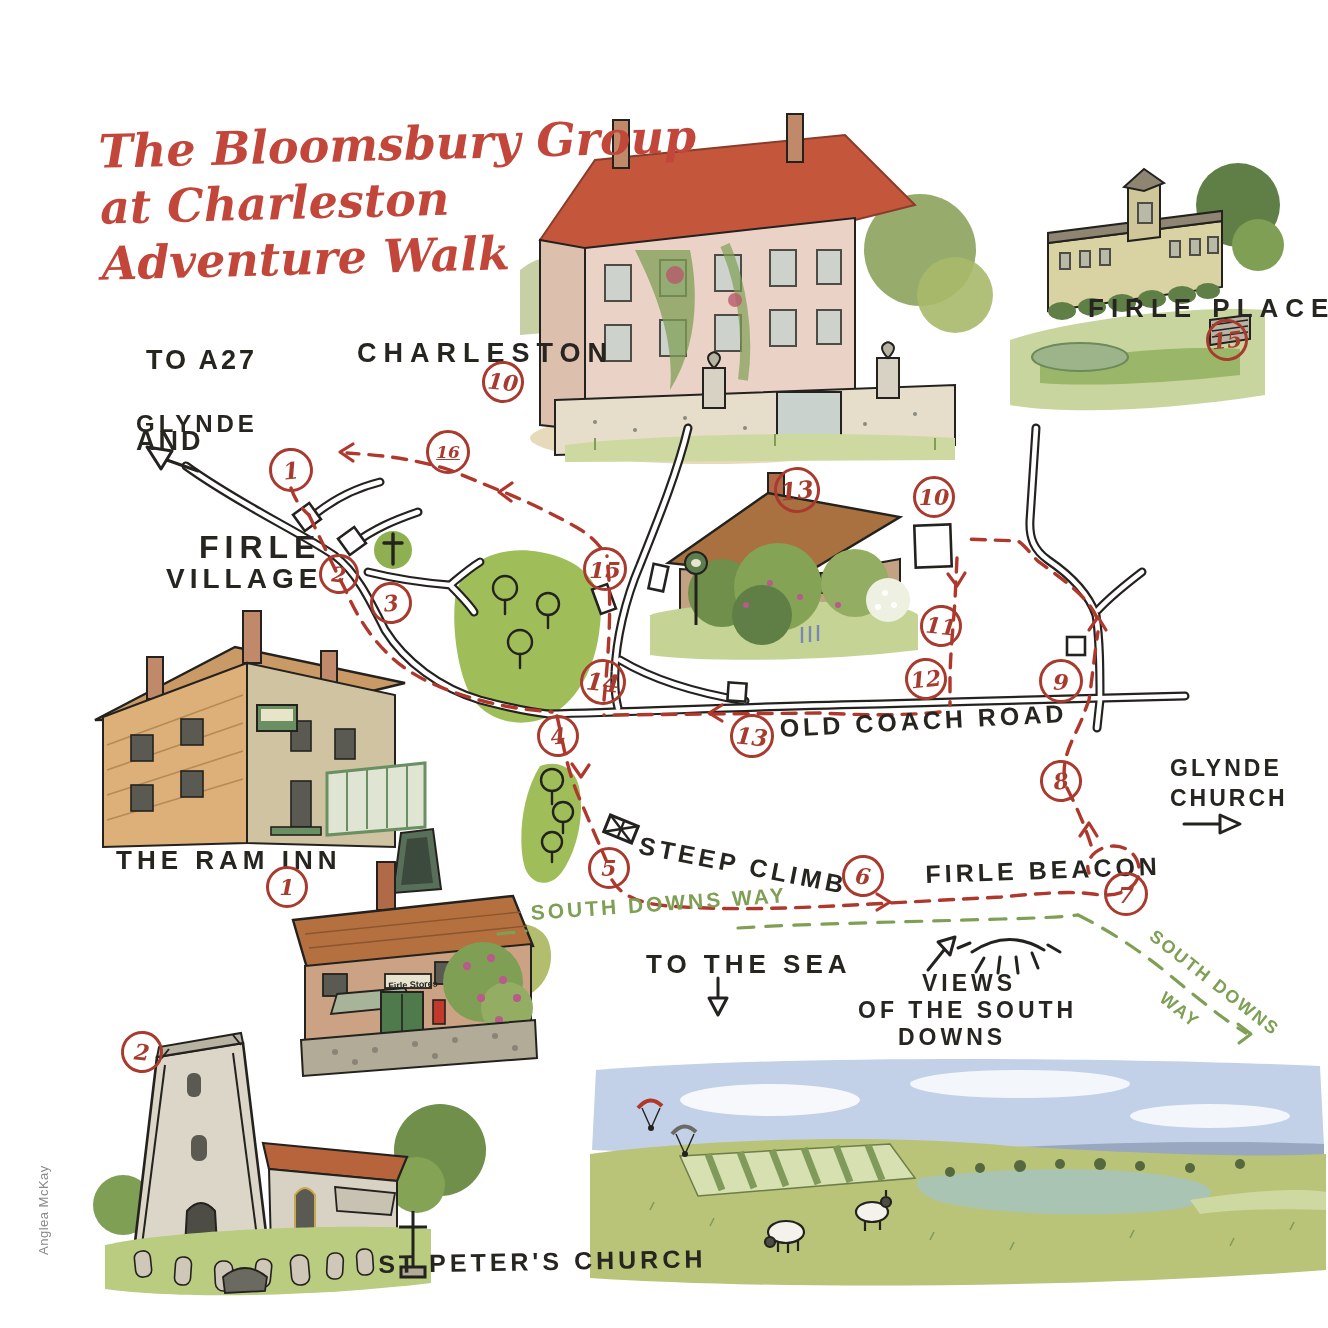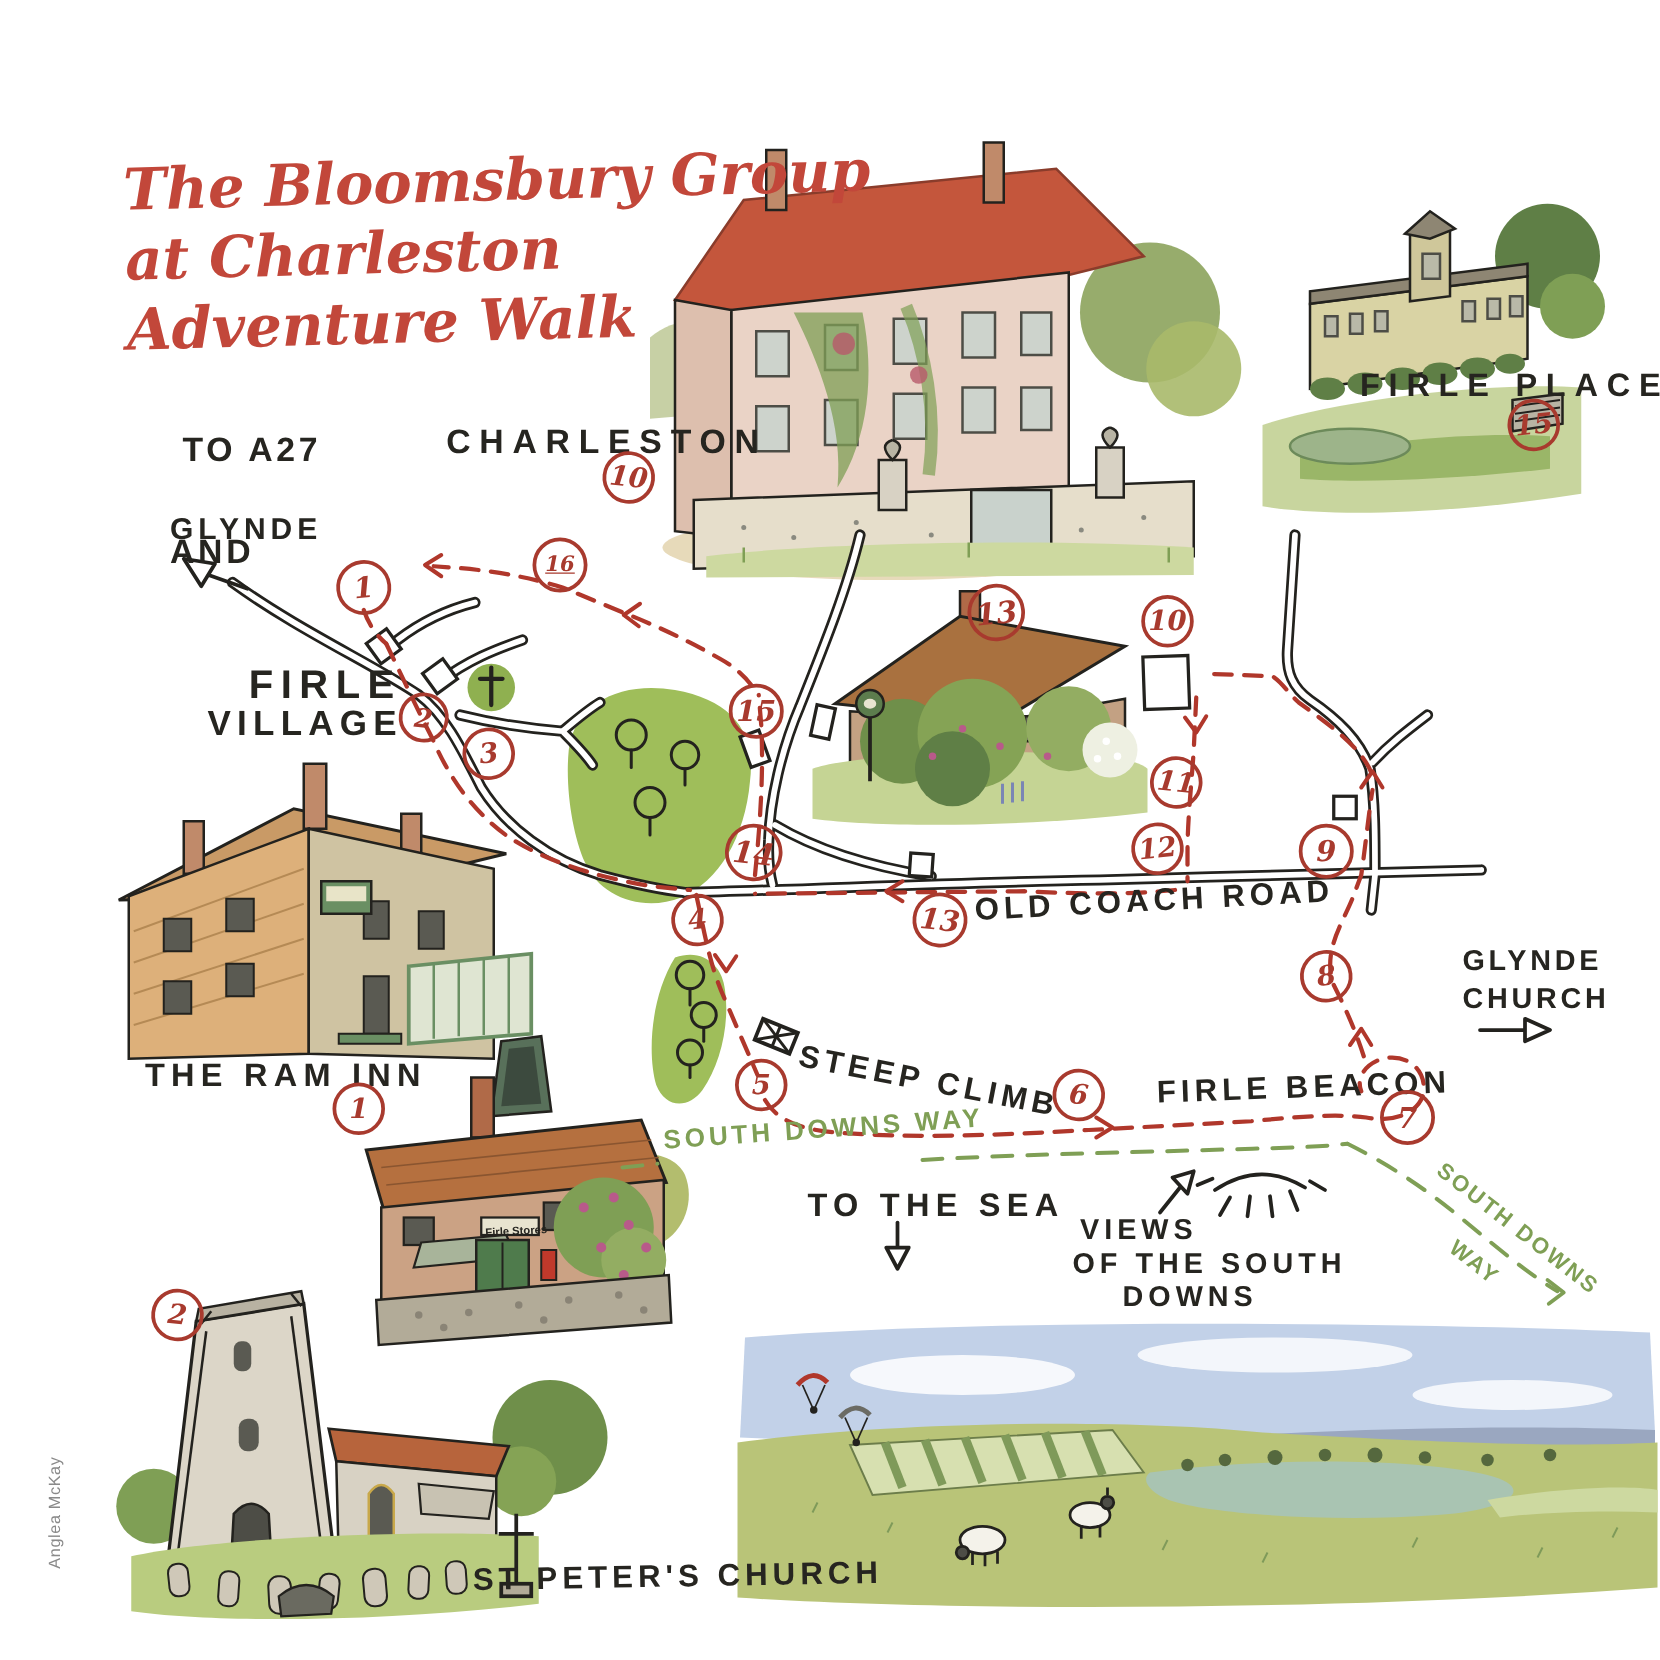--- a/index.html
+++ b/index.html
@@ -499,21 +499,21 @@
       <div class="label" style="left: 1088px; top: 294px; font-size: 26px; letter-spacing: 7px;">FIRLE PLACE</div>
       <div class="label" style="left: 199px; top: 530px; font-size: 32px; letter-spacing: 6px;">FIRLE</div>
       <div class="label" style="left: 166px; top: 563px; font-size: 28px; letter-spacing: 5px;">VILLAGE</div>
       <div class="label" style="left: 116px; top: 846px; font-size: 26px; letter-spacing: 5px;">THE RAM INN</div>
       <div class="label" style="left: 779px; top: 714px; font-size: 25px; letter-spacing: 4px; transform: rotate(-3deg);">OLD COACH ROAD</div>
       <div class="label" style="left: 642px; top: 831px; font-size: 25px; letter-spacing: 4px; transform: rotate(11deg);">STEEP CLIMB</div>
       <div class="label" style="left: 925px; top: 860px; font-size: 25px; letter-spacing: 4px; transform: rotate(-2deg);">FIRLE BEACON</div>
       <div class="label" style="left: 1170px; top: 756px; font-size: 23px; letter-spacing: 3px;">GLYNDE</div>
       <div class="label" style="left: 1170px; top: 786px; font-size: 23px; letter-spacing: 3px;">CHURCH</div>
       <div class="label" style="left: 646px; top: 950px; font-size: 26px; letter-spacing: 5px;">TO THE SEA</div>
-      <div class="label" style="left: 864px; top: 971px; font-size: 23px; letter-spacing: 4px;">VIEWS</div>
+      <div class="label" style="left: 922px; top: 971px; font-size: 23px; letter-spacing: 4px;">VIEWS</div>
       <div class="label" style="left: 858px; top: 998px; font-size: 23px; letter-spacing: 4px;">OF THE SOUTH</div>
       <div class="label" style="left: 898px; top: 1025px; font-size: 23px; letter-spacing: 4px;">DOWNS</div>
       <div class="label label--green" style="left: 530px; top: 901px; font-size: 21px; letter-spacing: 3px; transform: rotate(-4deg);">SOUTH DOWNS WAY</div>
       <div class="label label--green" style="left: 1158px; top: 926px; font-size: 18px; letter-spacing: 2px; transform: rotate(38deg);">SOUTH DOWNS</div>
       <div class="label label--green" style="left: 1168px; top: 988px; font-size: 18px; letter-spacing: 2px; transform: rotate(38deg);">WAY</div>
       <div class="label" style="left: 378px; top: 1250px; font-size: 25px; letter-spacing: 4px; transform: rotate(-1deg);">ST PETER'S CHURCH</div>
       <div class="label" style="left: 388px; top: 981px; font-size: 9px; letter-spacing: 0px; transform: rotate(-3deg);">Firle Stores</div>
     </div>
 <div id="markers-layer">
       <div class="marker" style="left: 269px; top: 448px; width: 38px; height: 38px; font-size: 23px; transform: rotate(-6deg);">1</div>

